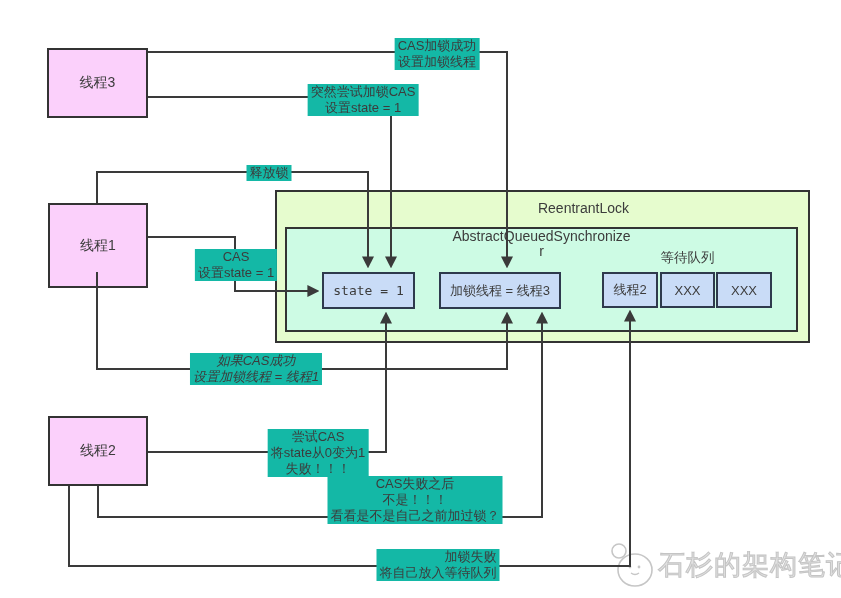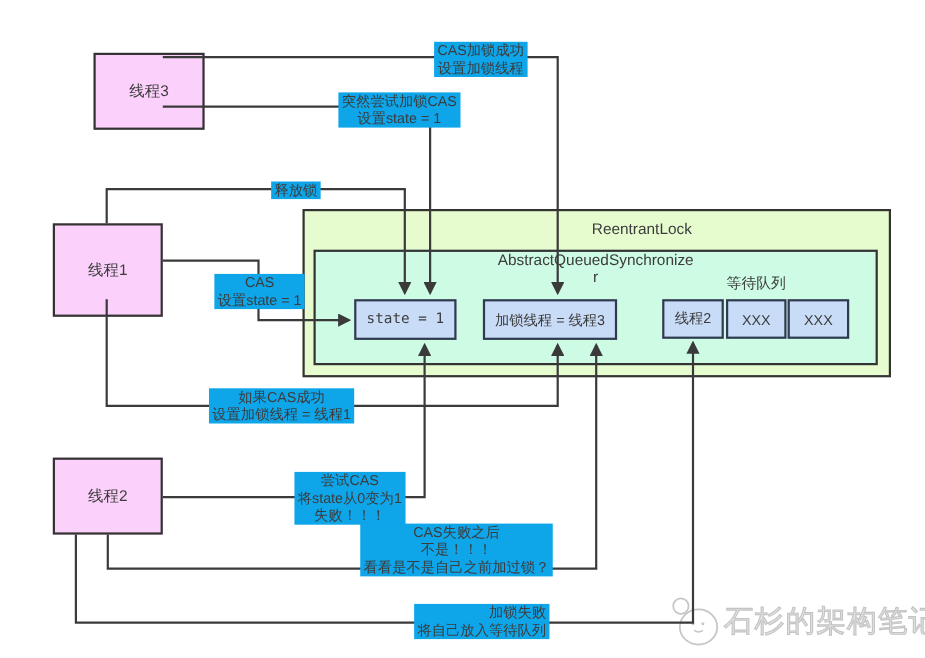--- a/index.html
+++ b/index.html
@@ -21,26 +21,26 @@
   .state-box{left:322px;top:272px;width:93px;height:37px;font-family:"DejaVu Sans Mono",monospace;}
   .owner-box{left:439px;top:272px;width:122px;height:37px;}
   .q1{left:602px;top:272px;width:56px;height:36px;}
   .q2{left:660px;top:272px;width:55px;height:36px;}
   .q3{left:716px;top:272px;width:56px;height:36px;}
   .thread{
     position:absolute;box-sizing:border-box;border:2px solid var(--border,#333);
     background:var(--thread-fill,#fbd0fb);display:flex;align-items:center;justify-content:center;
     font-size:14px;z-index:2;
   }
-  .t3{left:47px;top:48px;width:101px;height:70px;margin-left:38px;}
+  .t3{left:47px;top:48px;width:101px;height:70px;}
   .t1{left:48px;top:203px;width:100px;height:85px;}
   .t2{left:48px;top:416px;width:100px;height:70px;}
   .connectors{position:absolute;left:0;top:0;width:841px;height:598px;z-index:5;pointer-events:none;}
   .lbl{
-    position:absolute;transform:translateX(-50%);background:#0ea5e9;padding:0 3px;
+    position:absolute;transform:translateX(-50%);background:#14b8a6;padding:0 3px;
     text-align:center;font-size:13px;line-height:16px;white-space:nowrap;z-index:6;
   }
   .watermark{position:absolute;left:606px;top:541px;display:flex;align-items:center;z-index:3;}
   .watermark-text{
     font-size:27px;letter-spacing:1px;color:#e2e2e2;
     -webkit-text-stroke:1px var(--watermark,#c4c4c4);white-space:nowrap;
   }
 </style>
 </head>
 <body>
@@ -101,21 +101,21 @@
     <div>突然尝试加锁CAS</div>
     <div>设置state = 1</div>
   </div>
   <div class="lbl" style="left:269px;top:165px;font-family:Liberation Serif, serif;">
     <div>释放锁</div>
   </div>
   <div class="lbl" style="left:236px;top:249px;">
     <div>CAS</div>
     <div>设置state = 1</div>
   </div>
-  <div class="lbl" style="left:256px;top:353px;">
+  <div class="lbl" style="left:256px;top:353px;font-style:italic;">
     <div>如果CAS成功</div>
     <div>设置加锁线程 = 线程1</div>
   </div>
   <div class="lbl" style="left:318px;top:429px;">
     <div>尝试CAS</div>
     <div>将state从0变为1</div>
     <div>失败！！！</div>
   </div>
   <div class="lbl" style="left:415px;top:476px;">
     <div>CAS失败之后</div>

